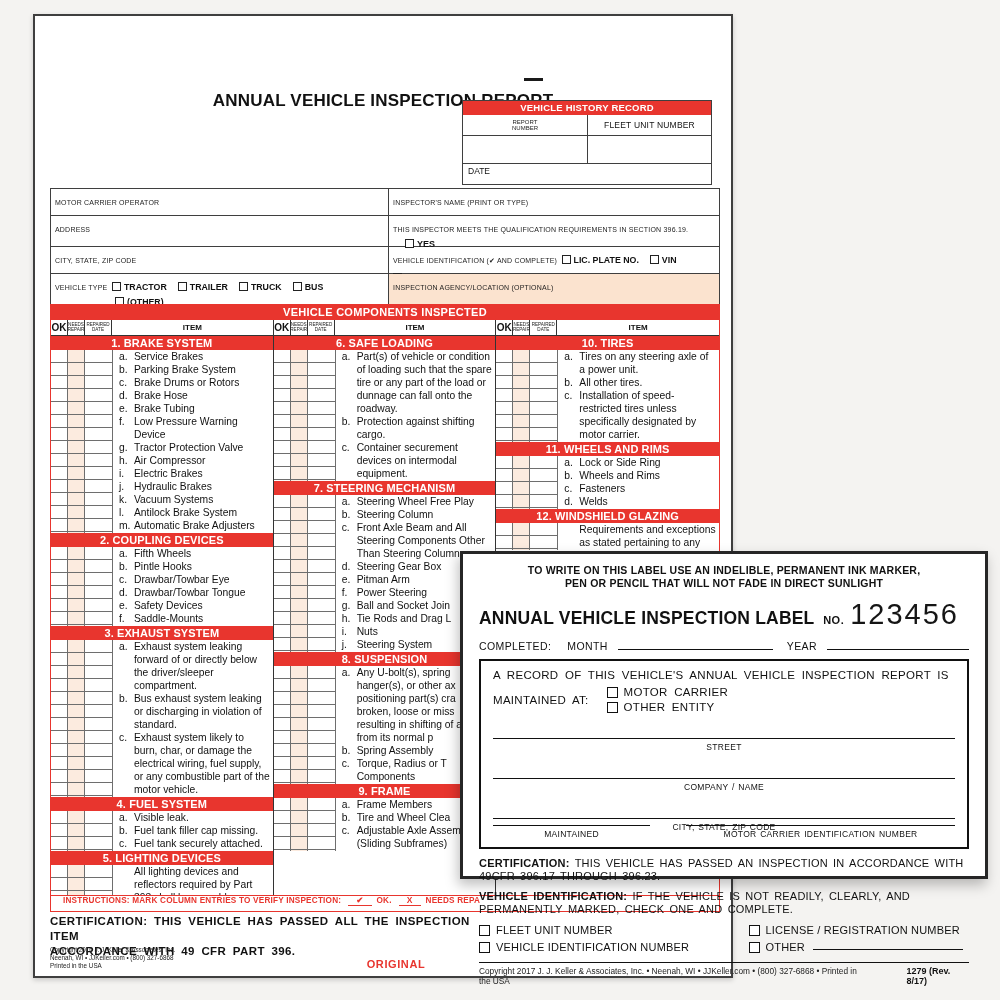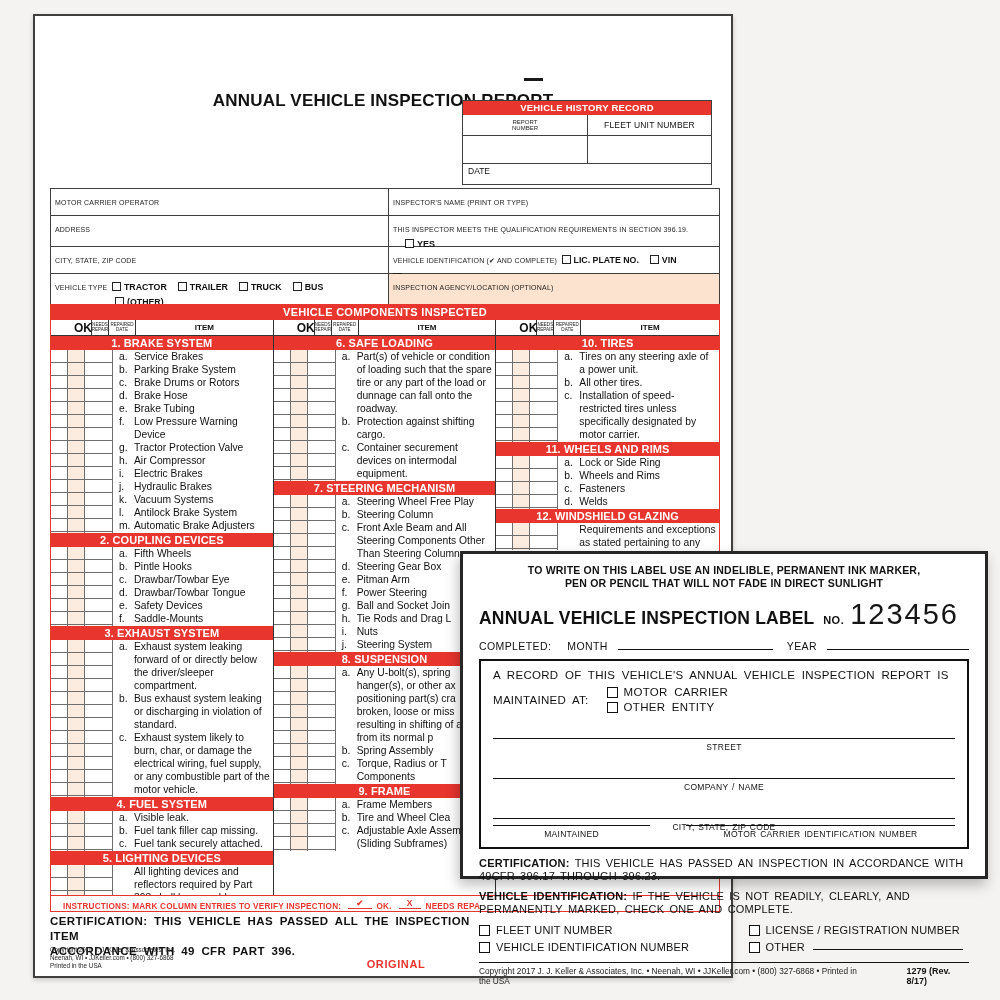--- a/index.html
+++ b/index.html
@@ -37,37 +37,37 @@
   .peach{background:var(--peach);}
   
   .comp{position:absolute;left:15px;top:288px;width:670px;height:608px;border:1.7px solid var(--red);
         box-sizing:border-box;display:flex;flex-direction:column;background:#fff;}
   .comp-title{background:var(--red);color:#fff;font-weight:bold;font-size:11px;line-height:15px;height:15px;text-align:center;letter-spacing:.3px;flex:none;}
   .comp-cols{flex:1;display:flex;overflow:hidden;}
   .ccol{width:33.333%;display:flex;flex-direction:column;border-right:1.3px solid #333;overflow:hidden;box-sizing:border-box;}
   .ccol:last-child{border-right:none;}
   .chead{display:flex;height:15px;border-bottom:1px solid #333;flex:none;}
   .chc{border-right:1px solid #333;display:flex;align-items:center;justify-content:center;text-align:center;box-sizing:border-box;}
-  .chc0{width:17px;font-size:12px;font-weight:bold;margin-left:24px;}
+  .chc0{width:17px;font-size:10px;font-weight:bold;}
   .chc1{width:17px;font-size:4.6px;line-height:4.9px;white-space:pre-line;color:#222;}
   .chc2{width:27px;font-size:4.6px;line-height:4.9px;white-space:pre-line;color:#222;}
   .chc3{flex:1;font-size:8px;font-weight:bold;border-right:none;}
   .sec-title{background:var(--red);color:#fff;font-weight:bold;font-size:11px;line-height:14px;height:14px;text-align:center;flex:none;letter-spacing:.1px;}
   .sec-body{position:relative;flex:none;}
   .sec-grid{position:absolute;left:0;top:0;bottom:0;width:62px;display:flex;}
   .gc{box-sizing:border-box;border-right:1px solid #6e6e6e;}
   .gc.ok{width:17px;} .gc.nr{width:17px;background:var(--pink);} .gc.rd{width:28px;}
   .sec-grid::after{content:"";position:absolute;inset:0;
      background:repeating-linear-gradient(to bottom,transparent 0 12px,#6e6e6e 12px 13px);pointer-events:none;}
   .sec-items{margin-left:63px;padding:0 2px 1px 5px;font-size:10.3px;line-height:13px;}
   .item{display:flex;}
   .item .k{width:15px;flex:none;}
   .item .t{flex:1;padding-right:1px;}
   .instr{height:15px;border-top:1.5px solid var(--red);color:var(--red);font-size:8.2px;font-weight:bold;
-         display:flex;align-items:flex-end;padding-left:12px;flex:none;letter-spacing:.2px;}
+         display:flex;align-items:flex-start;padding-left:12px;flex:none;letter-spacing:.2px;}
   .imark{display:inline-block;border-bottom:1.2px solid var(--red);padding:0 8px;margin:0 5px 2px 7px;font-size:8.5px;line-height:9px;}
   
   .cert{position:absolute;left:15px;top:898px;width:430px;font-weight:bold;font-size:11.5px;line-height:15px;letter-spacing:.4px;word-spacing:3px;}
   .copy{position:absolute;left:15px;top:930px;font-size:6.3px;line-height:8px;color:#222;}
   .orig{position:absolute;left:0;right:0;top:942px;text-align:center;color:var(--red);font-weight:bold;font-size:11px;letter-spacing:.6px;margin-left:26px;}
   
   .card{position:absolute;left:460px;top:551px;width:528px;height:328px;background:#fff;border:3px solid #262626;
         box-sizing:border-box;box-shadow:-2px 6px 12px rgba(0,0,0,.25);z-index:5;}
   .card-inner{padding:10px 16px 0;}
   .warn{font-weight:bold;font-size:10.5px;line-height:12.5px;text-align:center;letter-spacing:.2px;}

